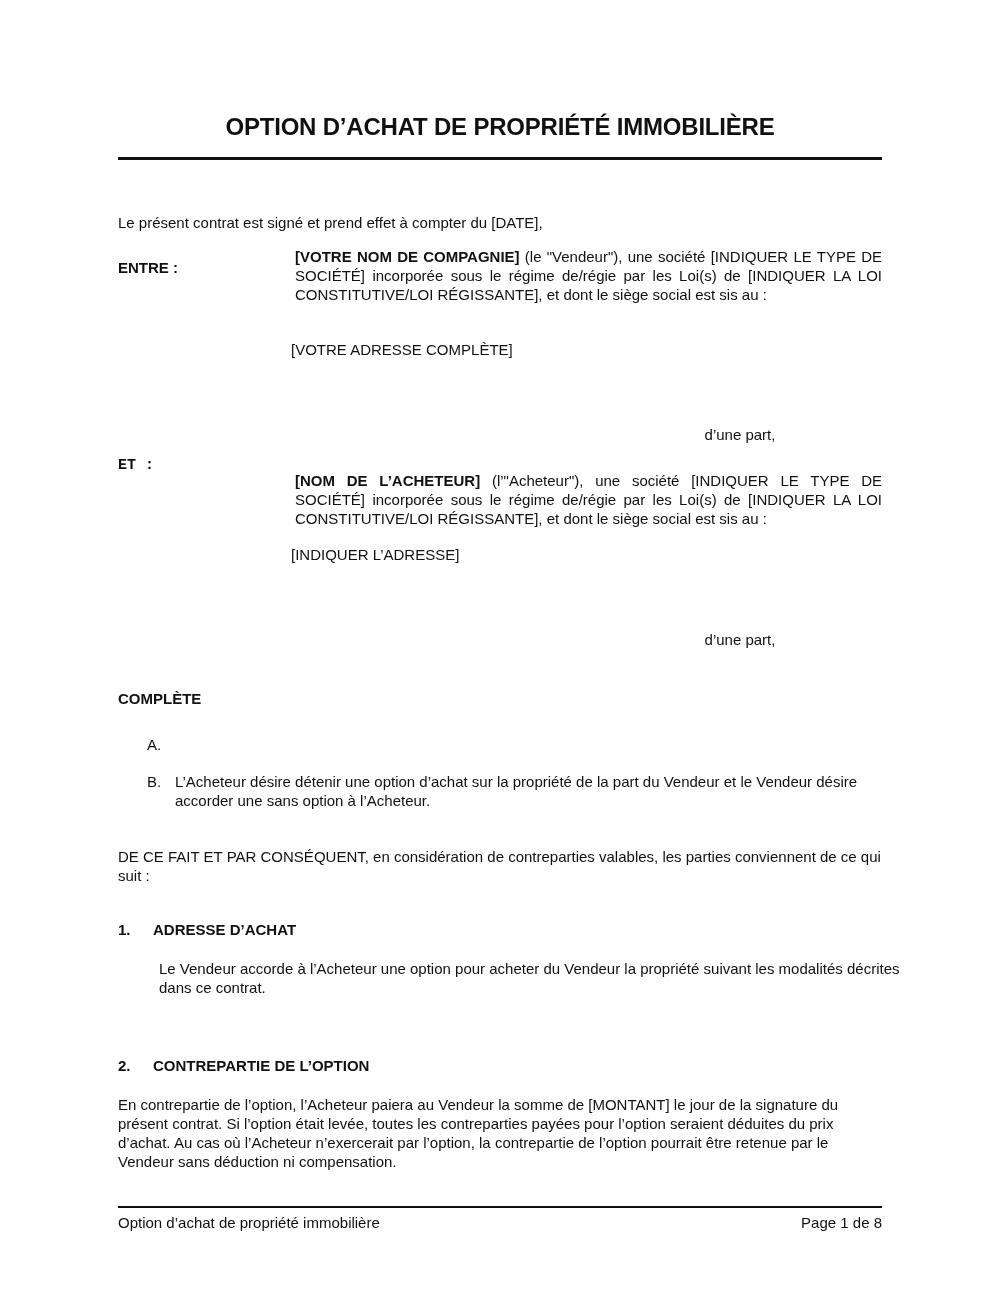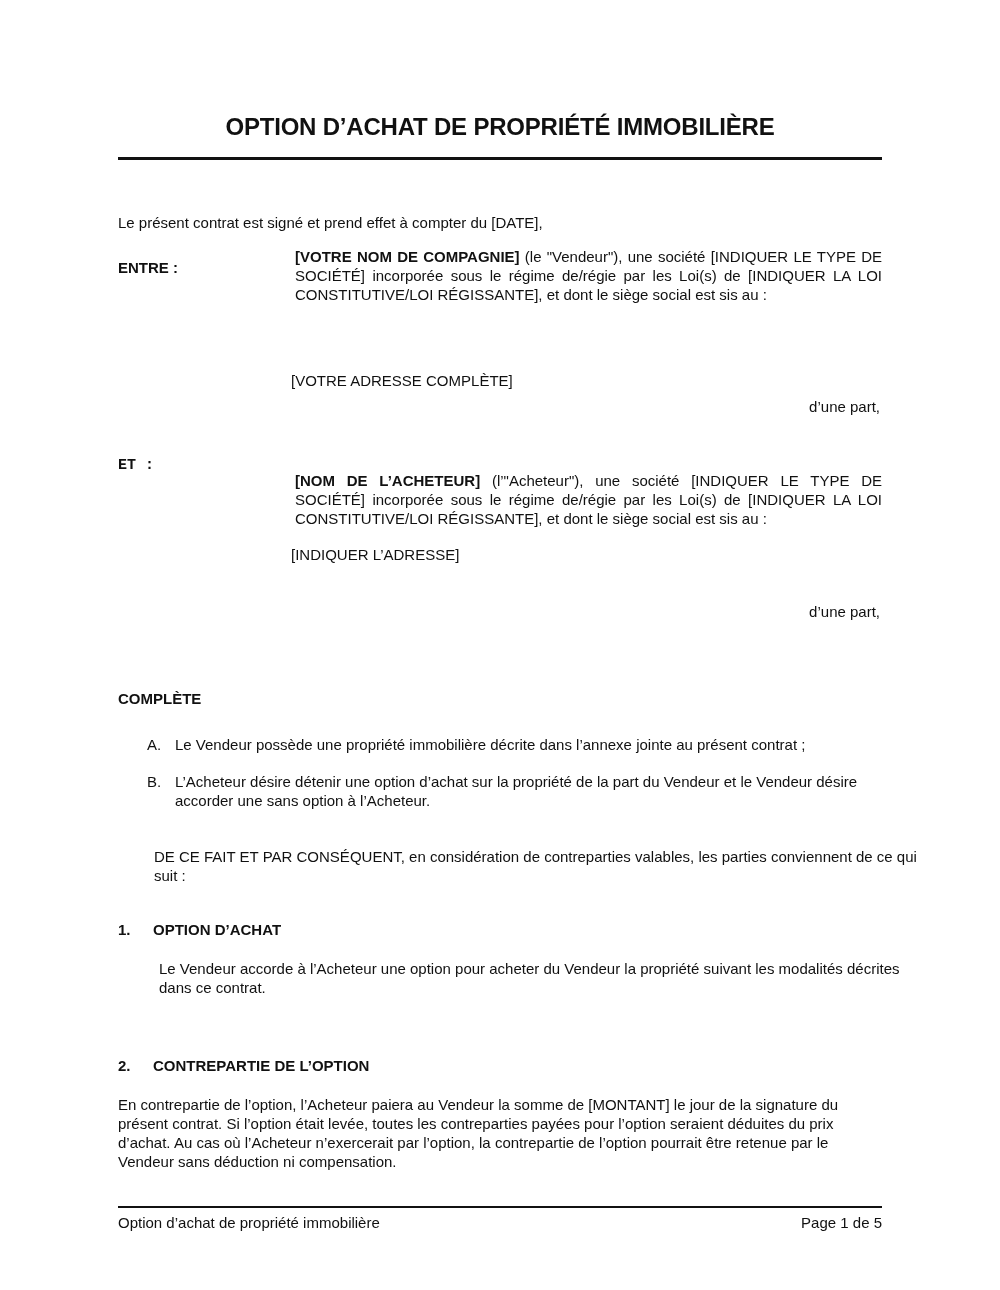--- a/index.html
+++ b/index.html
@@ -6,70 +6,69 @@
     body { width: 1000px; height: 1290px; position: relative; overflow: hidden;
       font-family: "Liberation Sans", sans-serif; color: #111; font-size: 15px; }
     .abs { position: absolute; }
     .title { left: 118px; width: 764px; top: 113px; text-align: center; font-size: 24px; font-weight: bold; letter-spacing: -0.2px; }
     .rule-top { left: 118px; width: 764px; top: 157px; height: 3px; background: #111; }
     .rule-foot { left: 118px; width: 764px; top: 1206px; height: 2px; background: #111; }
     .p { left: 118px; width: 764px; line-height: 19px; }
     .label { left: 118px; font-weight: bold; margin-top: 12px; }
     .party { left: 295px; width: 587px; line-height: 19px; text-align: justify; }
     .addr { left: 291px; }
-    .right { left: 600px; width: 280px; text-align: right; }
+    .right { left: 600px; width: 280px; text-align: center; margin-top: 28px; }
     .bold { font-weight: bold; }
     .list-item { left: 147px; width: 735px; line-height: 19px; display: flex; }
     .list-item .marker { width: 28px; flex: none; }
     .sec { left: 118px; font-weight: bold; display: flex; }
     .sec .num { width: 35px; }
     .foot-left { left: 118px; top: 1214px; }
     .foot-right { left: 700px; width: 182px; top: 1214px; text-align: right; }
   </style>
 </head>
 <body>
 
 <div class="abs title">OPTION D’ACHAT DE PROPRIÉTÉ IMMOBILIÈRE</div>
 <div class="abs rule-top"></div>
 
 <div class="abs p" style="top:191px;margin-top:22px;">Le présent contrat est signé et prend effet à compter du [DATE],</div>
 
 <div class="abs label" style="top:247px;">ENTRE :</div>
 <div class="abs party" style="top:247px;">
   <span class="bold">[VOTRE NOM DE COMPAGNIE]</span><span> (le "Vendeur"), une société [INDIQUER LE TYPE DE SOCIÉTÉ] incorporée sous le régime de/régie par les Loi(s) de [INDIQUER LA LOI CONSTITUTIVE/LOI RÉGISSANTE], et dont le siège social est sis au :</span>
 </div>
-<div class="abs addr" style="top:341px;margin-top:31px;">[VOTRE ADRESSE COMPLÈTE]</div>
+<div class="abs addr" style="top:341px;">[VOTRE ADRESSE COMPLÈTE]</div>
 <div class="abs right" style="top:398px;">d’une part,</div>
 
 <div class="abs label" style="top:445px;font-family:Liberation Mono, monospace;">ET :</div>
 <div class="abs party" style="top:471px;">
   <span class="bold">[NOM DE L’ACHETEUR]</span><span> (l’"Acheteur"), une société [INDIQUER LE TYPE DE SOCIÉTÉ] incorporée sous le régime de/régie par les Loi(s) de [INDIQUER LA LOI CONSTITUTIVE/LOI RÉGISSANTE], et dont le siège social est sis au :</span>
 </div>
 <div class="abs addr" style="top:546px;">[INDIQUER L’ADRESSE]</div>
 <div class="abs right" style="top:603px;">d’une part,</div>
 
 <div class="abs label" style="top:678px;">COMPLÈTE</div>
 <div class="abs list-item" style="top:735px;">
   <span class="marker">A.</span>
-  <span>Le Vendeur possède une propriété immobilière décrite dans l’annexe jointe au présent contrat ;</span>
 </div>
 <div class="abs list-item" style="top:772px;">
   <span class="marker">B.</span>
   <span>L’Acheteur désire détenir une option d’achat sur la propriété de la part du Vendeur et le Vendeur désire accorder une sans option à l’Acheteur.</span>
 </div>
 
-<div class="abs p" style="top:847px;margin-left:36px;">DE CE FAIT ET PAR CONSÉQUENT, en considération de contreparties valables, les parties conviennent de ce qui suit :</div>
+<div class="abs p" style="top:847px;">DE CE FAIT ET PAR CONSÉQUENT, en considération de contreparties valables, les parties conviennent de ce qui suit :</div>
 
 <div class="abs sec" style="top:921px;">
   <span class="num">1.</span>
-  <span>OPTION D’ACHAT</span>
+  <span>ADRESSE D’ACHAT</span>
 </div>
 <div class="abs p" style="top:959px;margin-left:41px;">Le Vendeur accorde à l’Acheteur une option pour acheter du Vendeur la propriété suivant les modalités décrites dans ce contrat.</div>
 
 <div class="abs sec" style="top:1057px;">
   <span class="num">2.</span>
   <span>CONTREPARTIE DE L’OPTION</span>
 </div>
 <div class="abs p" style="top:1095px;">En contrepartie de l’option, l’Acheteur paiera au Vendeur la somme de [MONTANT] le jour de la signature du présent contrat. Si l’option était levée, toutes les contreparties payées pour l’option seraient déduites du prix d’achat. Au cas où l’Acheteur n’exercerait par l’option, la contrepartie de l’option pourrait être retenue par le Vendeur sans déduction ni compensation.</div>
 
 <div class="abs rule-foot"></div>
 <div class="abs foot-left">Option d’achat de propriété immobilière</div>
-<div class="abs foot-right">Page 1 de 5</div>
+<div class="abs foot-right">Page 1 de 8</div>
 
 </body></html>

